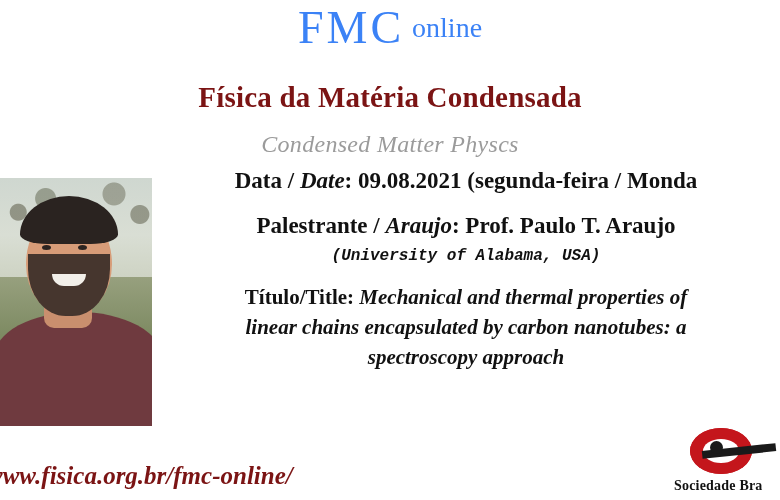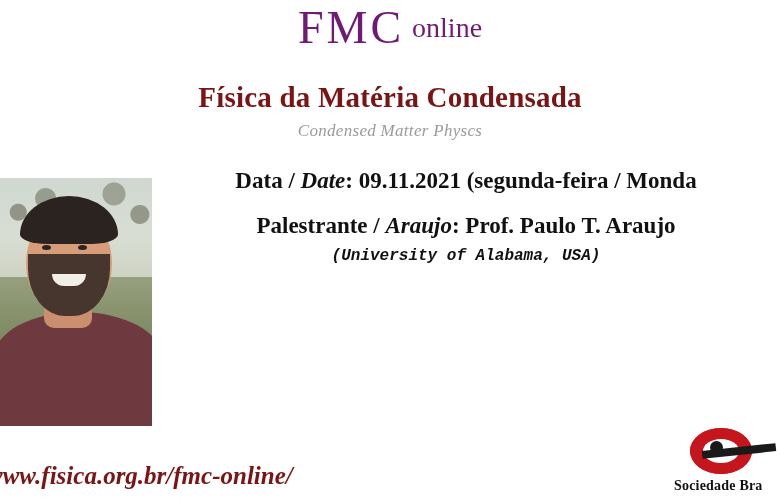--- a/index.html
+++ b/index.html
@@ -20,21 +20,21 @@
     width: 100%;
     text-align: center;
     padding-top: 4px;
     position: relative;
     z-index: 3;
   }
   .title-main {
     font-family: "Liberation Serif", serif;
     font-size: 44px;
     line-height: 48px;
-    color: #701a75;
+    color: #3b82f6;
     letter-spacing: 1px;
   }
   .title-main .fmc {
     font-weight: normal;
     font-size: 46px;
     letter-spacing: 3px;
   }
   .title-main .online {
     font-size: 28px;
     letter-spacing: 0px;
@@ -46,25 +46,25 @@
     font-family: "Liberation Serif", serif;
     font-size: 29px;
     line-height: 34px;
     color: #7b1414;
     font-weight: bold;
     margin-top: 22px;
     letter-spacing: 0.2px;
   }
   .title-en {
     font-family: "Liberation Serif", serif;
-    font-size: 17px;
+    font-size: 24px;
     line-height: 26px;
     color: #9b9b9b;
     font-style: italic;
-    margin-top: 4px;
+    margin-top: 17px;
     letter-spacing: 0.3px;
   }
 
   
   .photo {
     position: absolute;
     left: 0;
     top: 178px;
     width: 152px;
     height: 248px;
@@ -304,30 +304,35 @@
   <div class="beard"></div>
   <div class="mouth"></div>
   <div class="eye l"></div>
   <div class="eye r"></div>
   <div class="hair"></div>
 </div>
 
 <div class="info">
 
   <div class="line l-date">
-    <span class="nital">Data / </span><span class="ital">Date</span><span class="nital">: 09.11.2021 (segunda-feira / Monda</span>
+    <span class="nital">Data / </span><span class="ital">Date</span><span class="nital">: 09.08.2021 (segunda-feira / Monda</span>
   </div>
 
 
   <div class="line l-speaker">
     <span class="nital">Palestrante / </span><span class="ital">Araujo</span><span class="nital">: Prof. Paulo T. Araujo</span>
   </div>
 
   <div class="line l-affil">(University of Alabama, USA)</div>
 
+  <div class="line l-title">
+    <span class="nital">Título/Title:</span><span class="t-body"> Mechanical and thermal properties of</span>
+    <div class="t-body">linear chains encapsulated by carbon nanotubes: a</div>
+    <div class="t-body">spectroscopy approach</div>
+  </div>
 
 </div>
 
 <div class="url">www.fisica.org.br/fmc-online/</div>
 
 <div class="logo">
   <div class="ring"></div>
   <div class="bar"></div>
   <div class="dot"></div>
   <div class="logo-text">Sociedade Bra</div>

